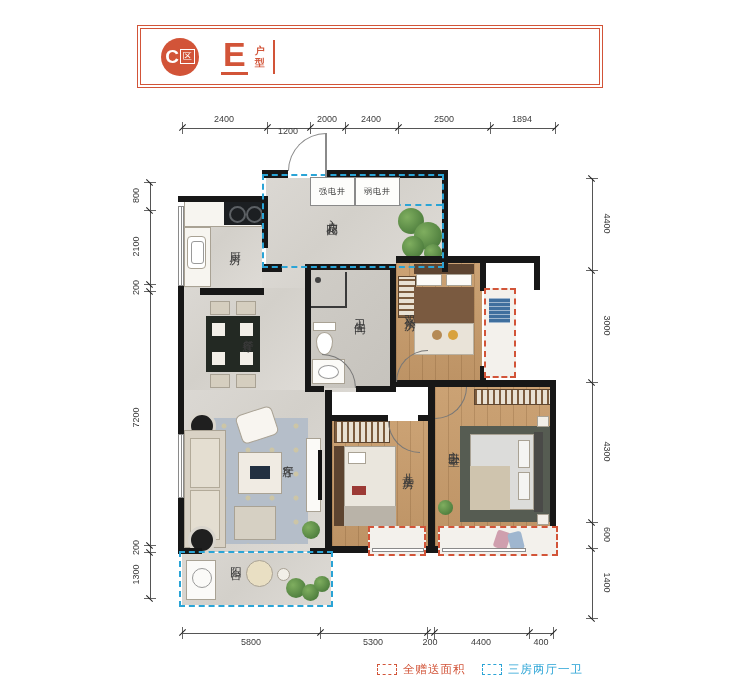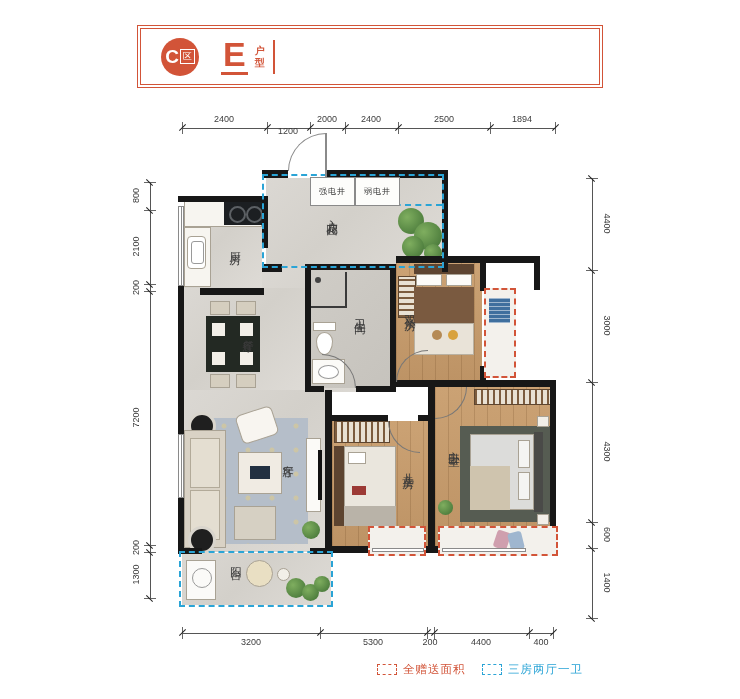--- a/index.html
+++ b/index.html
@@ -90,21 +90,21 @@
   <div class="dim" style="left:424px;top:114px;">2500</div>
   <div class="dim" style="left:502px;top:114px;">1894</div>
 
   <div class="dlh" style="left:182px;top:633px;width:372px;"></div>
   <div class="tickV" style="left:182px;top:627px;"></div>
   <div class="tickV" style="left:320px;top:627px;"></div>
   <div class="tickV" style="left:427px;top:627px;"></div>
   <div class="tickV" style="left:434px;top:627px;"></div>
   <div class="tickV" style="left:529px;top:627px;"></div>
   <div class="tickV" style="left:553px;top:627px;"></div>
-  <div class="dim" style="left:231px;top:637px;">3200</div>
+  <div class="dim" style="left:231px;top:637px;">5800</div>
   <div class="dim" style="left:353px;top:637px;">5300</div>
   <div class="dim" style="left:410px;top:637px;">200</div>
   <div class="dim" style="left:461px;top:637px;">4400</div>
   <div class="dim" style="left:521px;top:637px;">400</div>
 
   <div class="dlv" style="left:150px;top:182px;height:416px;"></div>
   <div class="tickH" style="left:144px;top:182px;"></div>
   <div class="tickH" style="left:144px;top:210px;"></div>
   <div class="tickH" style="left:144px;top:284px;"></div>
   <div class="tickH" style="left:144px;top:291px;"></div>

